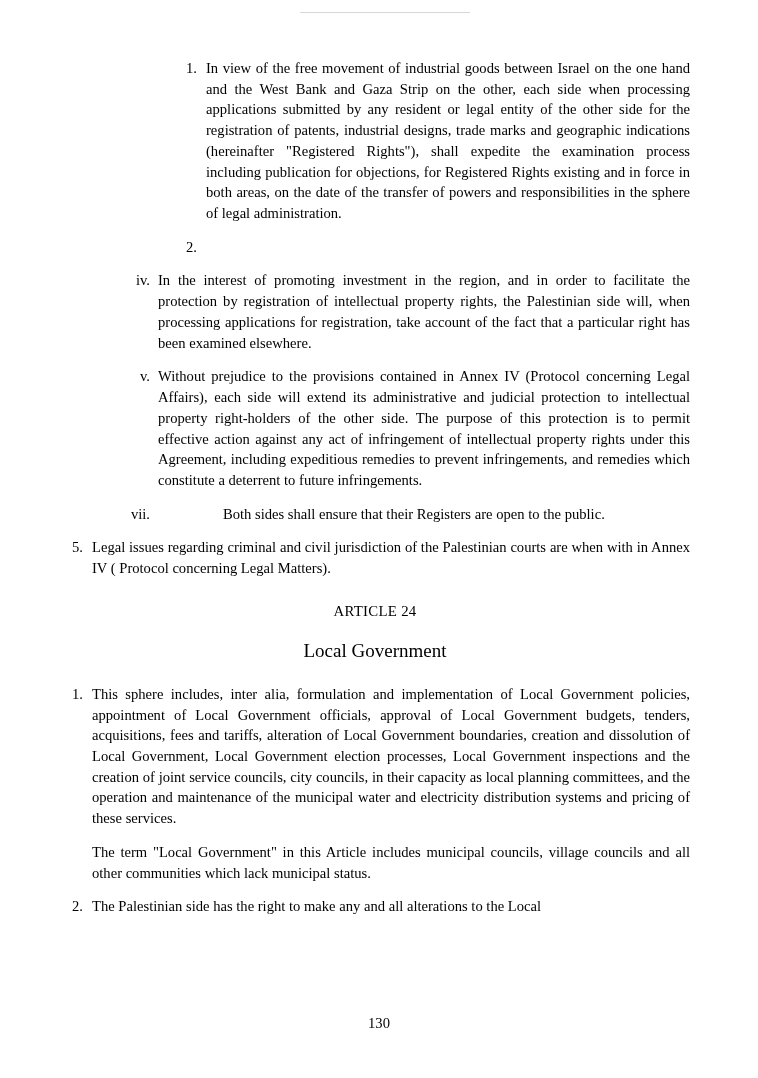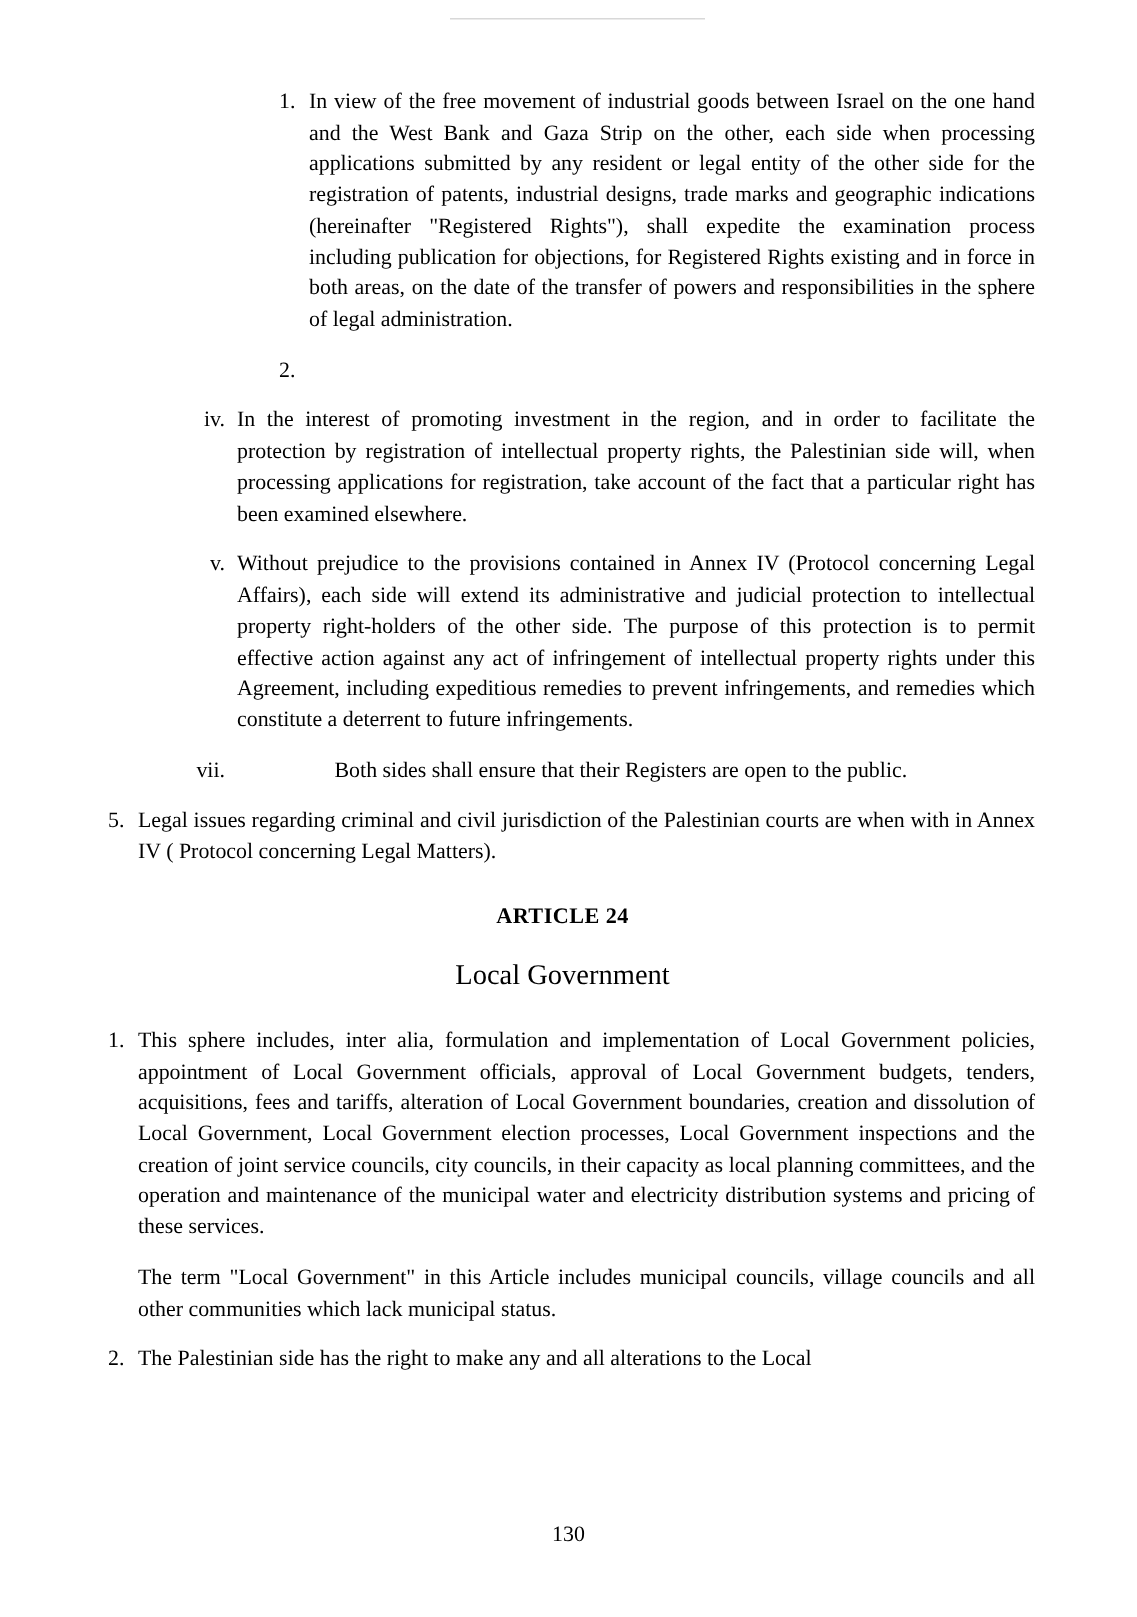--- a/index.html
+++ b/index.html
@@ -61,21 +61,21 @@
 
   .plain-indent {
     padding-left: 32px;
     font-size: 14.6px;
     line-height: 1.42;
     text-align: justify;
     margin-bottom: 13px;
   }
   .article-title {
     text-align: center;
-    font-weight: bold;
+    font-weight: normal;
     font-size: 14.8px;
     margin-top: 24px;
     margin-bottom: 20px;
     letter-spacing: 0.3px;
   }
   .article-sub {
     text-align: center;
     font-size: 19px;
     margin-bottom: 22px;
   }

